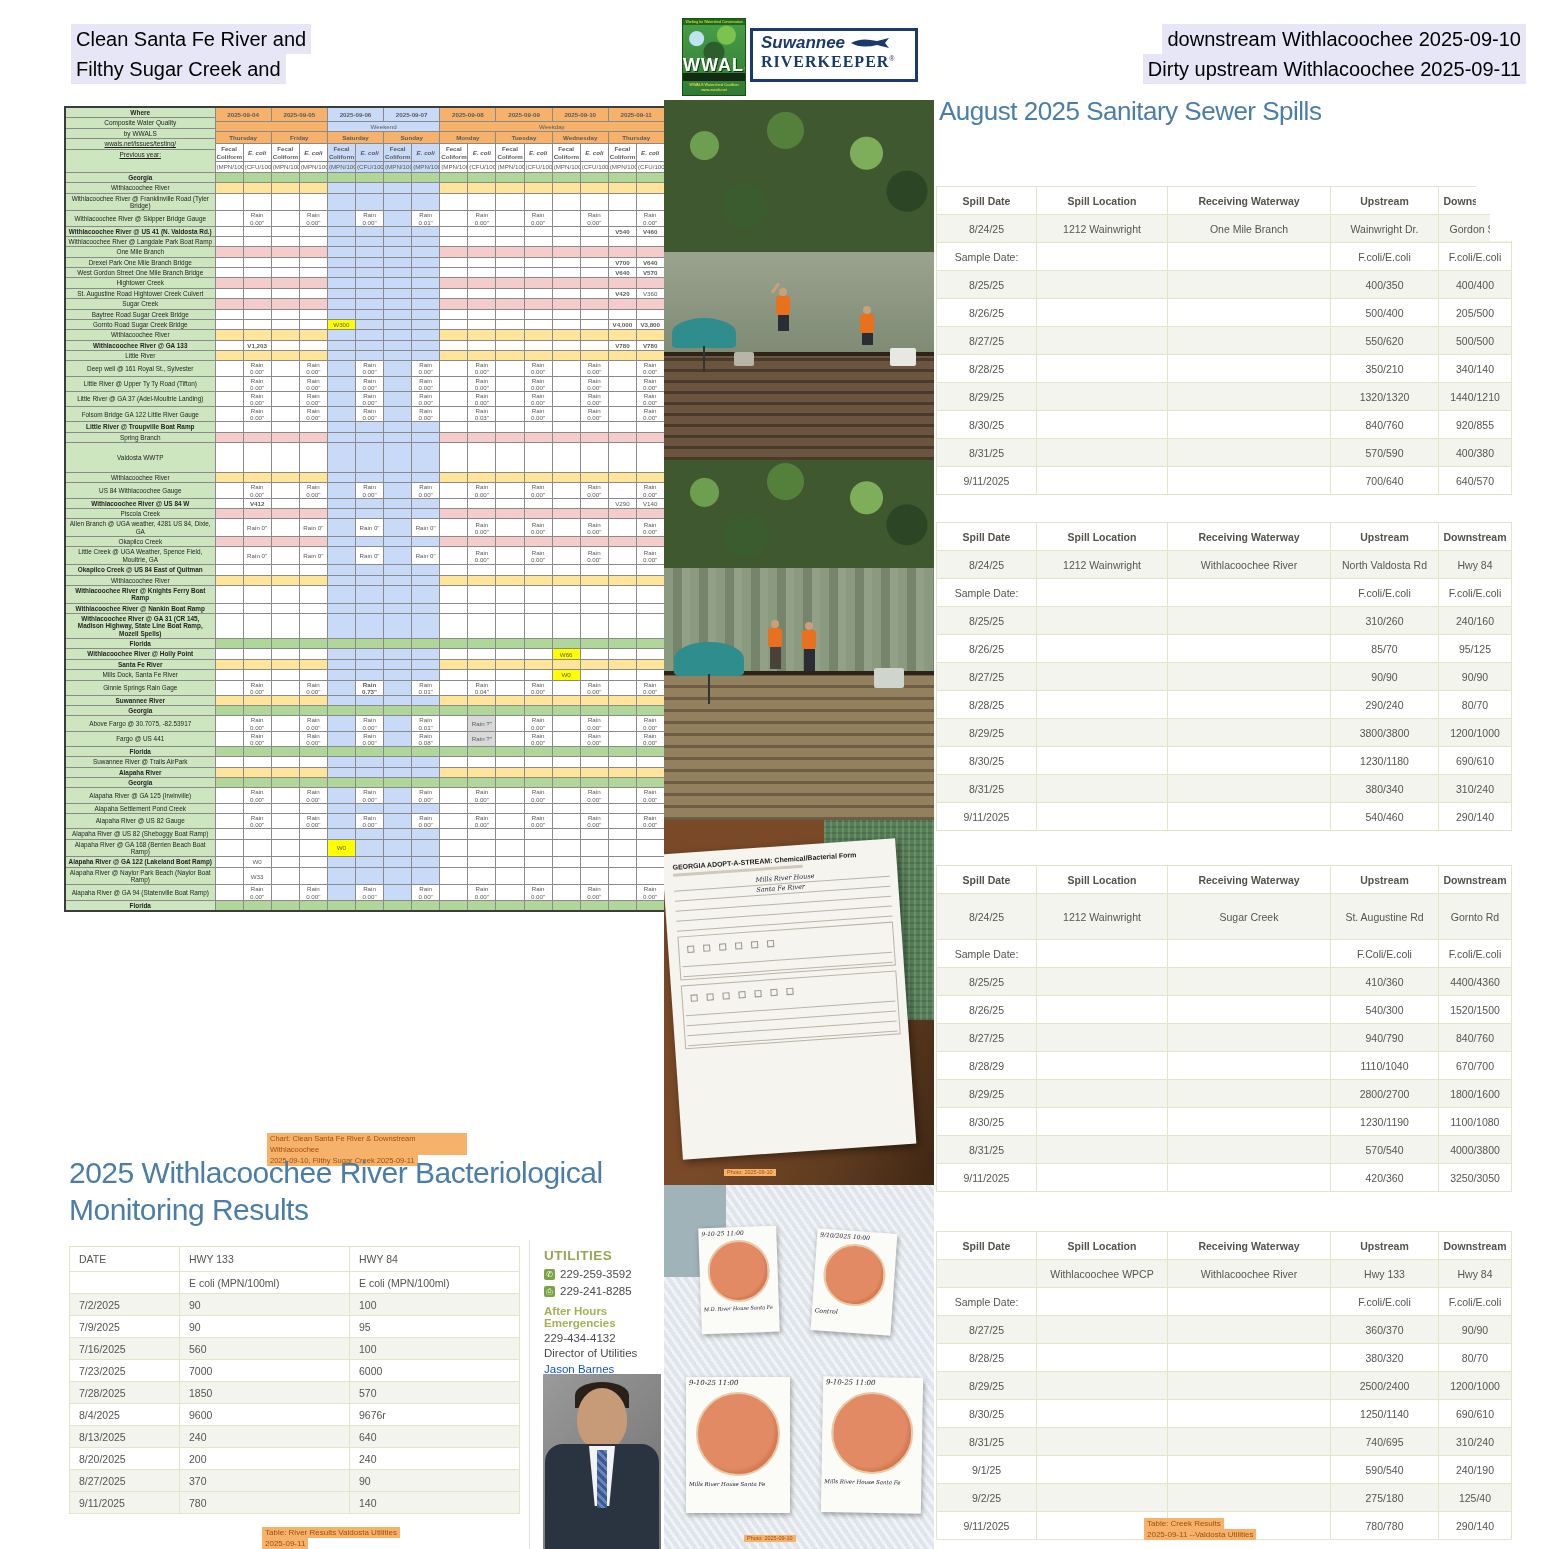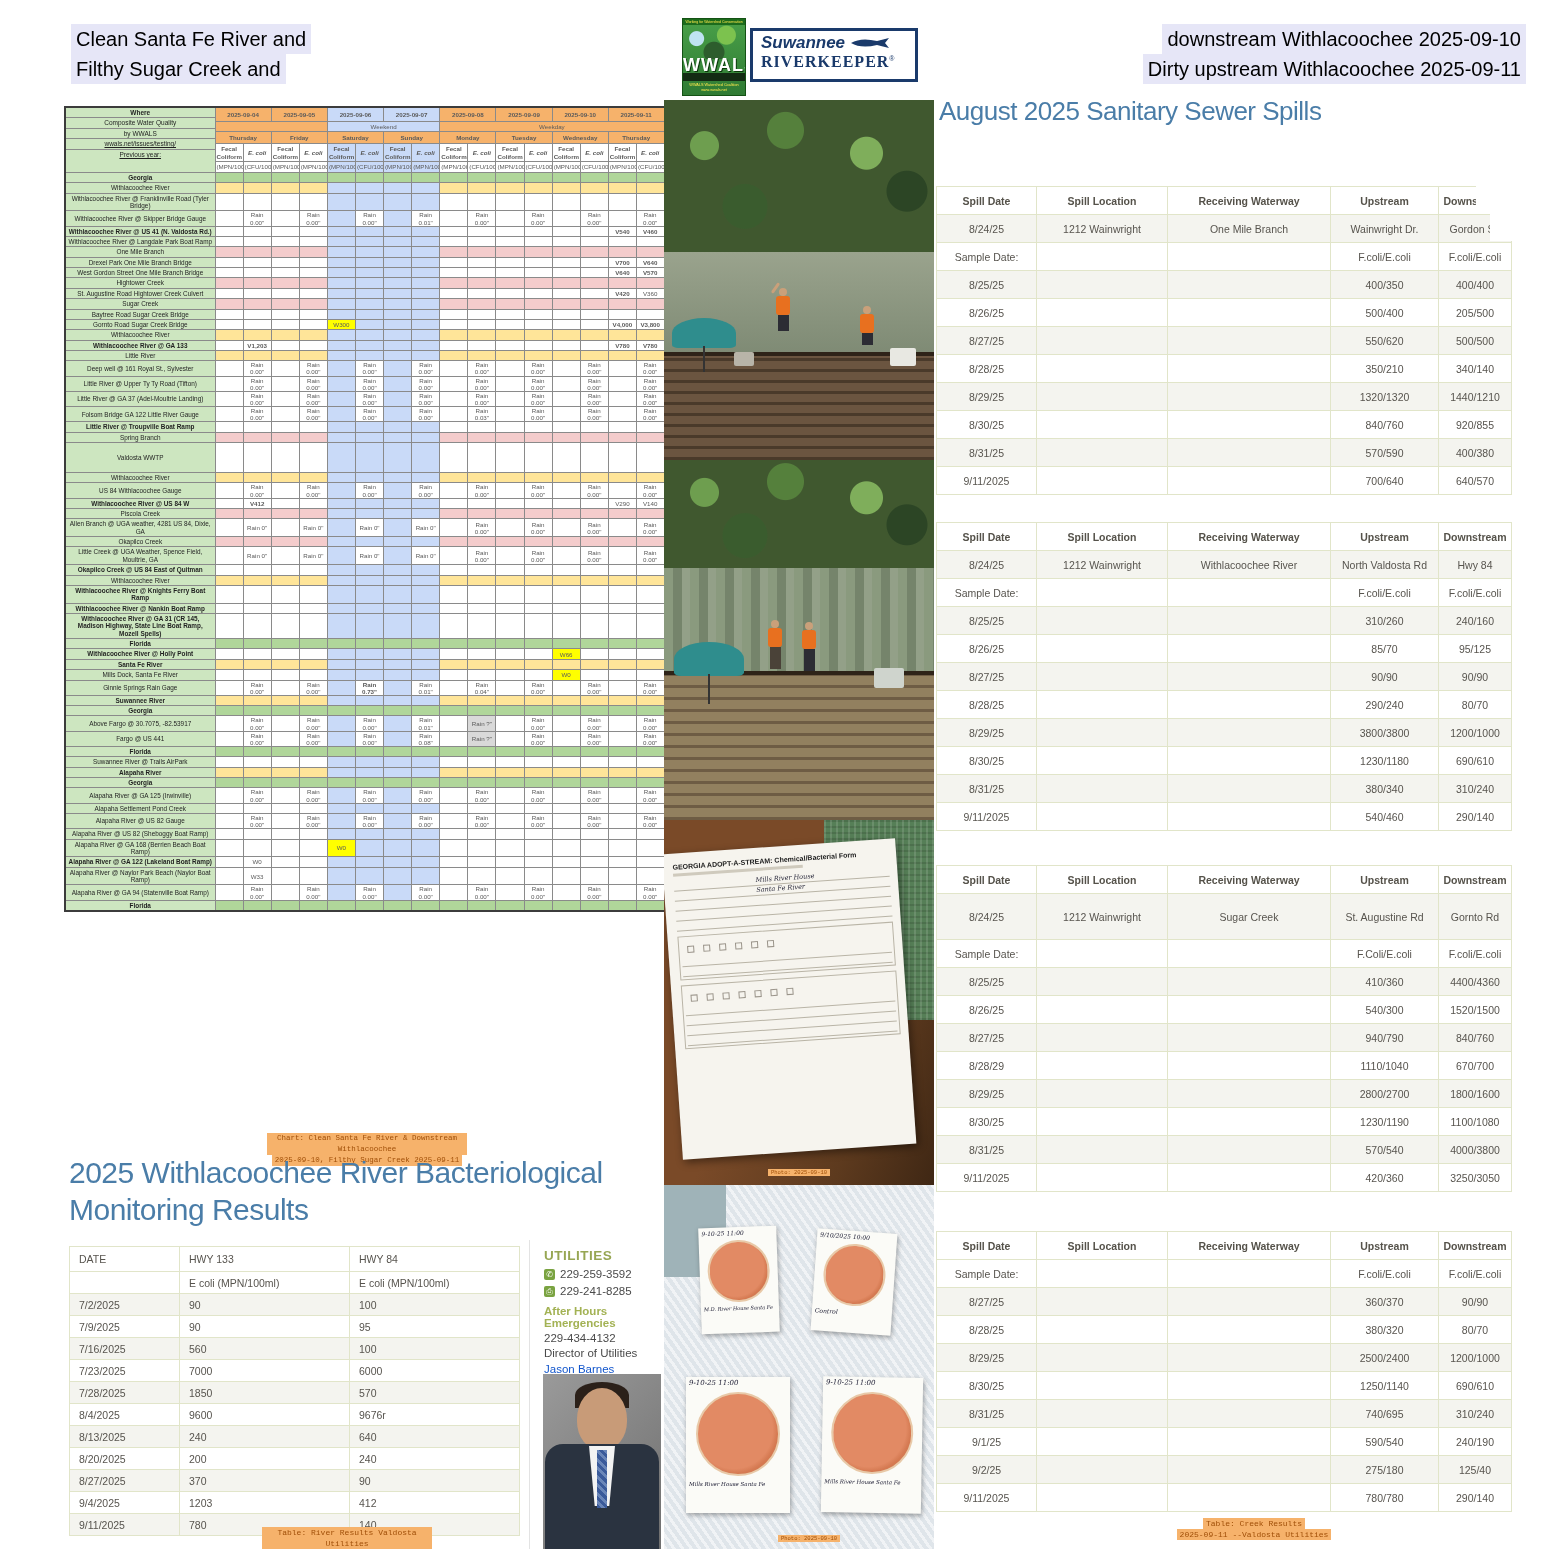--- a/index.html
+++ b/index.html
@@ -47,21 +47,21 @@
   .t-red{color:#cc0000;font-weight:bold;}
   .t-mag{color:#cc00cc;font-weight:bold;}
   .t-org{color:#e69138;}
   .t-grn{color:#38761d;}
   .t-qgray{background:#d9d9d9;color:#666;}
   .t-rain{color:#666;}
   .corner{background:#cde6c0;vertical-align:top !important;padding:0 !important;}
   .corner div{border-bottom:1px solid #8a8a8a;padding:1px 0;font-size:6.5px;color:#1f1f1f;}
   .corner .cw{font-weight:bold;}
   .sheet-link{color:#1155cc;text-decoration:underline;font-size:6px;}
-  .cap{position:absolute;text-align:center;font-size:7.5px;line-height:11px;color:#a04f08;font-family:Liberation Mono, monospace;}
+  .cap{position:absolute;font-size:7.5px;line-height:11px;color:#a04f08;}
   .cap span{background:#f6b26b;padding:0 3px;display:inline-block;}
 
   
   .photo{position:absolute;left:640px;width:270px;overflow:hidden;}
   
   .trees{position:absolute;left:0;right:0;top:0;background:
     radial-gradient(circle at 15% 30%, #6e9e4f 0 14px, transparent 15px),
     radial-gradient(circle at 45% 20%, #55803c 0 18px, transparent 19px),
     radial-gradient(circle at 75% 35%, #7fae5b 0 16px, transparent 17px),
     radial-gradient(circle at 90% 60%, #2c4525 0 20px, transparent 21px),
@@ -1523,25 +1523,20 @@
         <tr>
           <td>8/20/2025</td>
           <td>200</td>
           <td>240</td>
         </tr>
         <tr class="shade">
           <td>8/27/2025</td>
           <td>370</td>
           <td>90</td>
         </tr>
-        <tr>
-          <td>9/4/2025</td>
-          <td>1203</td>
-          <td>412</td>
-        </tr>
         <tr class="shade">
           <td>9/11/2025</td>
           <td>780</td>
           <td>140</td>
         </tr>
       </tbody>
 </table>
 <div class="cap" style="left:238px;top:1527px;width:170px;font-size:8px;">
   <span>Table: River Results Valdosta Utilities</span><br><span>2025-09-11</span>
 </div>
@@ -1843,20 +1838,27 @@
         <col style="width: 73px;">
       </colgroup>
       <tbody>
         <tr class="sp-head">
           <td>Spill Date</td>
           <td>Spill Location</td>
           <td>Receiving Waterway</td>
           <td>Upstream</td>
           <td>Downstream</td>
         </tr>
+        <tr class="shade">
+          <td></td>
+          <td>Withlacoochee WPCP</td>
+          <td>Withlacoochee River</td>
+          <td>Hwy 133</td>
+          <td>Hwy 84</td>
+        </tr>
         <tr>
           <td>Sample Date:</td>
           <td></td>
           <td></td>
           <td>F.coli/E.coli</td>
           <td>F.coli/E.coli</td>
         </tr>
         <tr class="shade">
           <td>8/27/25</td>
           <td></td>

